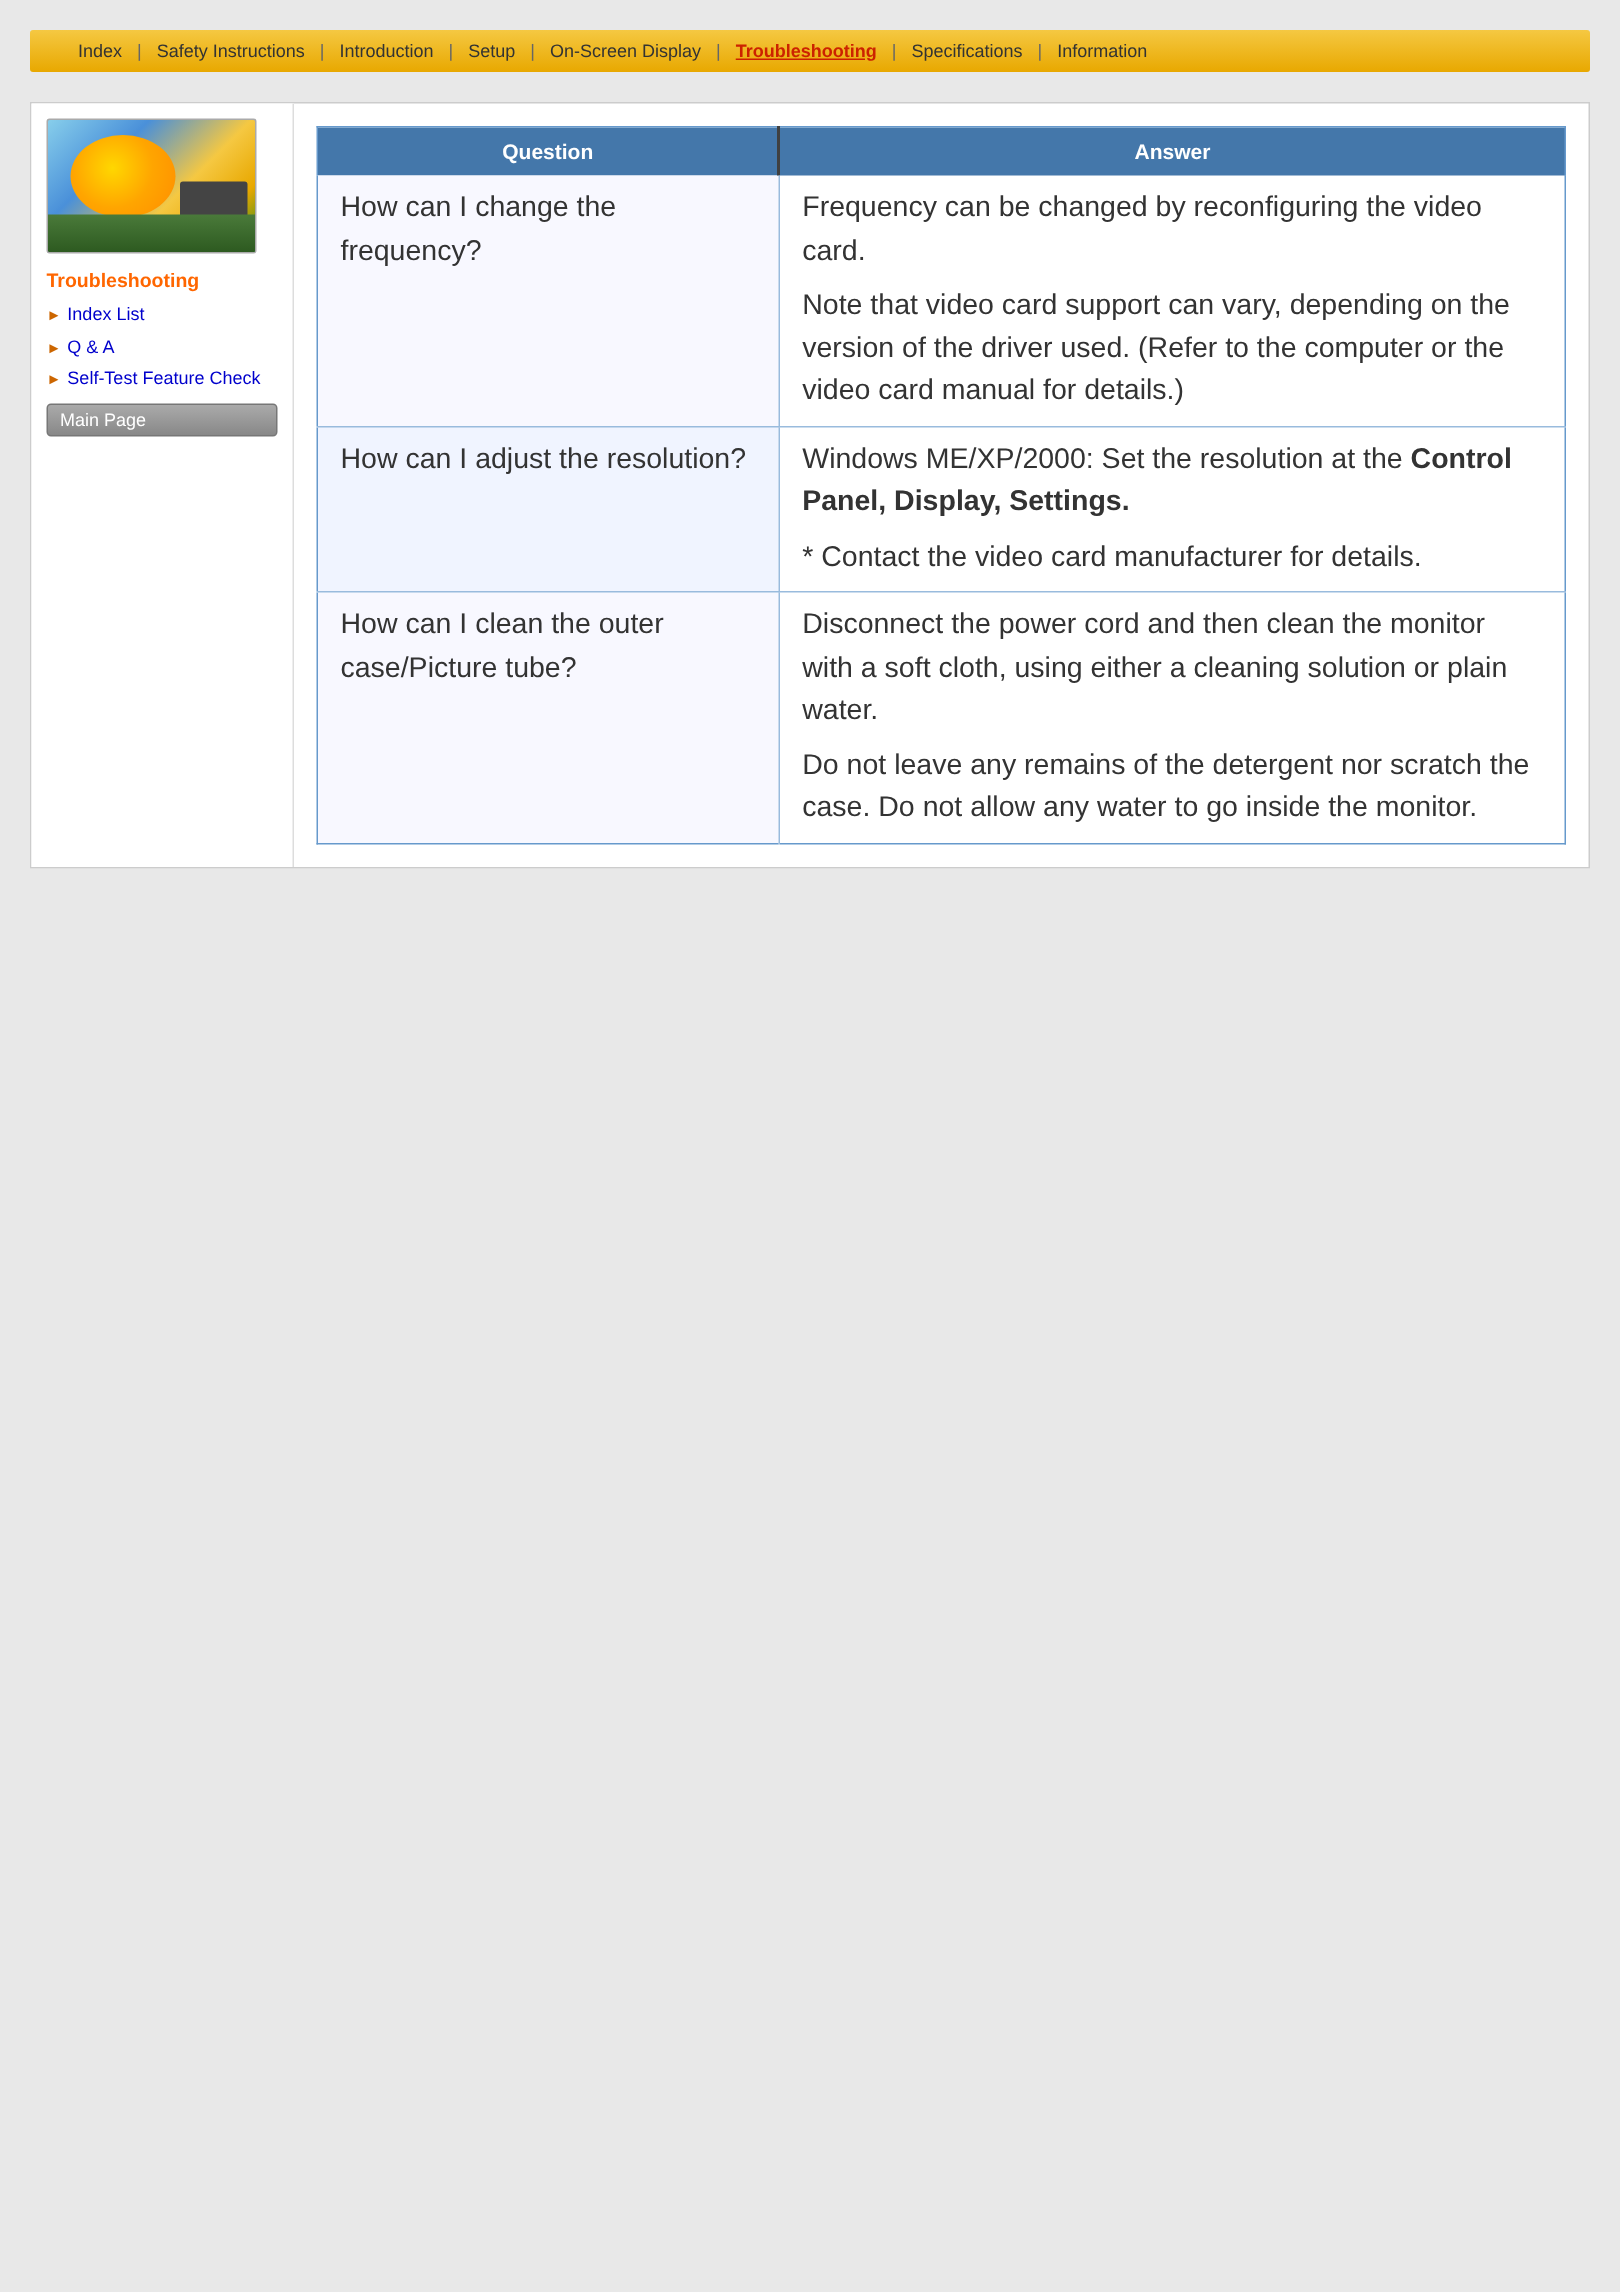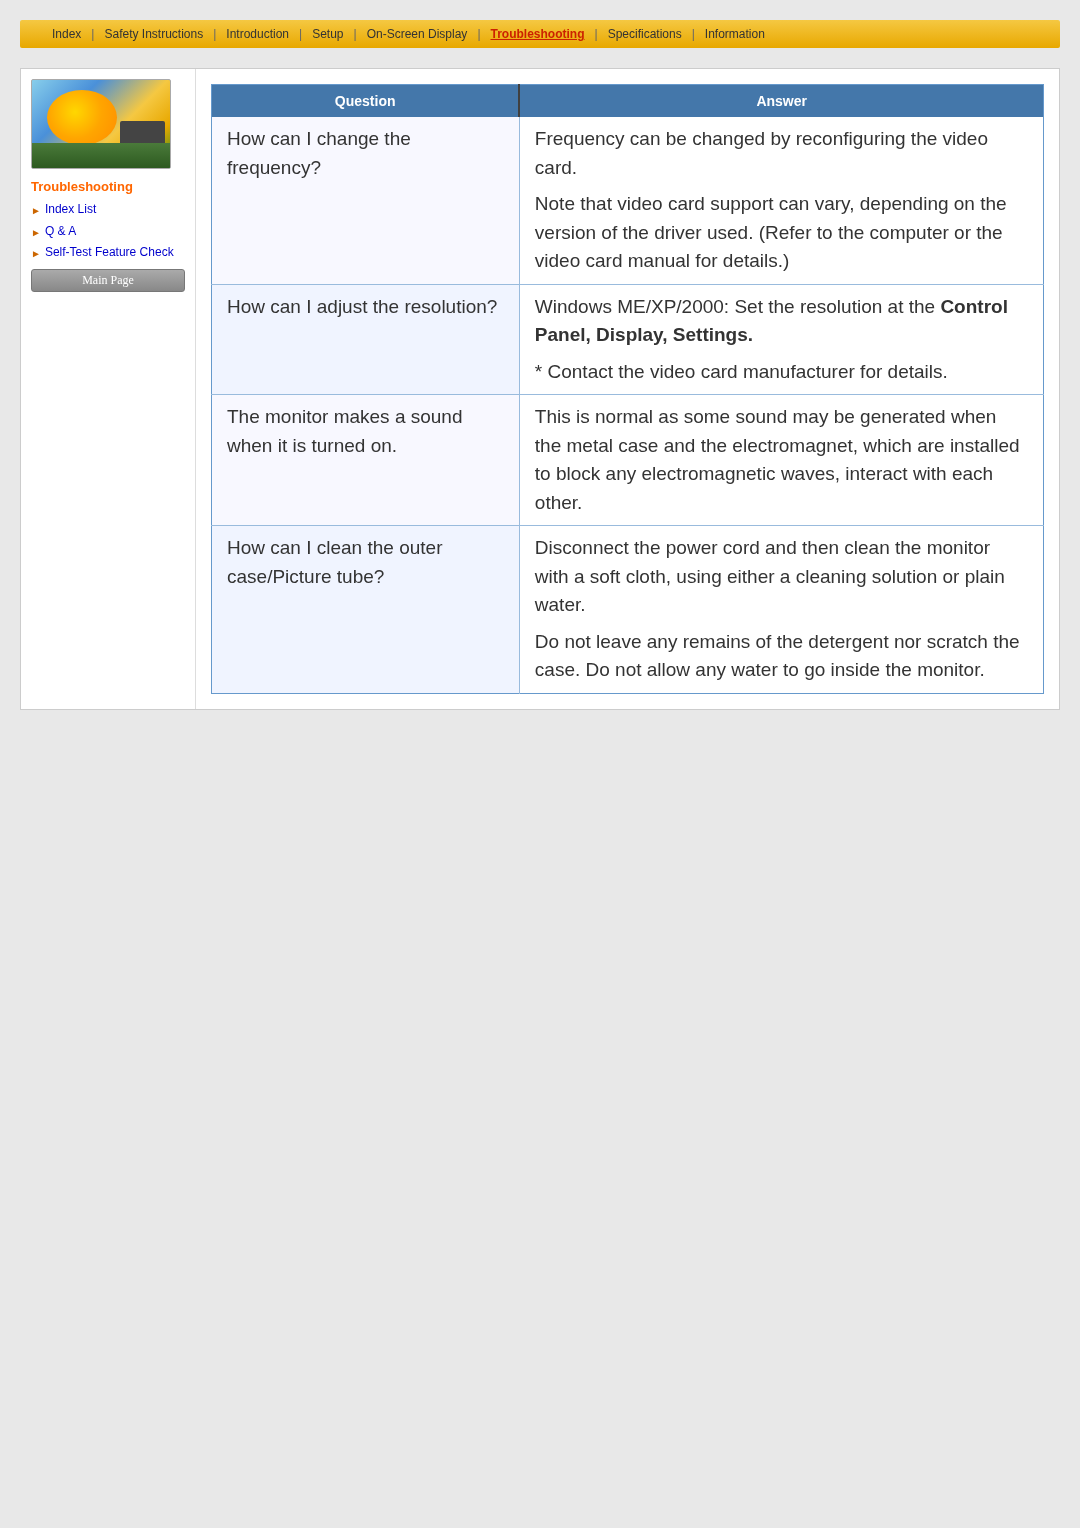--- a/index.html
+++ b/index.html
@@ -148,29 +148,28 @@
     }
 
     .arrow-icon.active {
       color: #cc6600;
     }
 
     .main-page-btn {
       display: block;
       background: linear-gradient(to bottom, #aaa, #888);
       color: white;
-      text-align: center;
+      text-align: left;
       padding: 3px 8px;
       font-size: 12px;
       cursor: pointer;
       border-radius: 3px;
       margin-top: 8px;
       text-decoration: none;
       border: 1px solid #777;
-      font-family: Liberation Serif, serif;
     }
 
     
     .main-content {
       flex: 1;
       padding: 15px;
     }
 
     .qa-table {
       width: 100%;
@@ -284,26 +283,20 @@
               </td>
             </tr>
             <tr>
               <td>How can I adjust the resolution?</td>
               <td>
                 <p class="answer-para">Windows ME/XP/2000: Set the resolution at the <strong>Control Panel, Display, Settings.</strong></p>
                 <p class="answer-para">* Contact the video card manufacturer for details.</p>
               </td>
             </tr>
             <tr>
-              <td>The monitor makes a sound when it is turned on.</td>
-              <td>
-                <p class="answer-para">This is normal as some sound may be generated when the metal case and the electromagnet, which are installed to block any electromagnetic waves, interact with each other.</p>
-              </td>
-            </tr>
-            <tr>
               <td>How can I clean the outer case/Picture tube?</td>
               <td>
                 <p class="answer-para">Disconnect the power cord and then clean the monitor with a soft cloth, using either a cleaning solution or plain water.</p>
                 <p class="answer-para">Do not leave any remains of the detergent nor scratch the case. Do not allow any water to go inside the monitor.</p>
               </td>
             </tr>
           </tbody>
       </table>
     </div>
 

